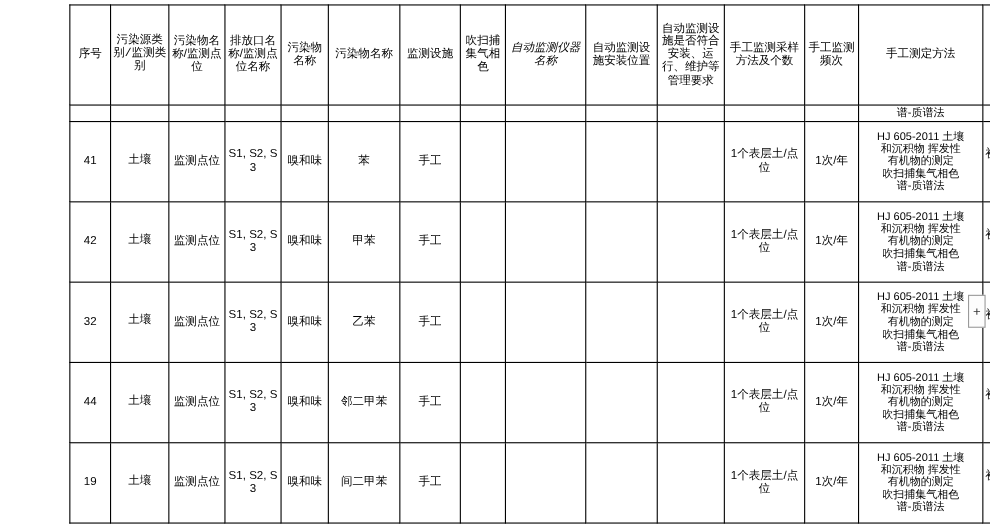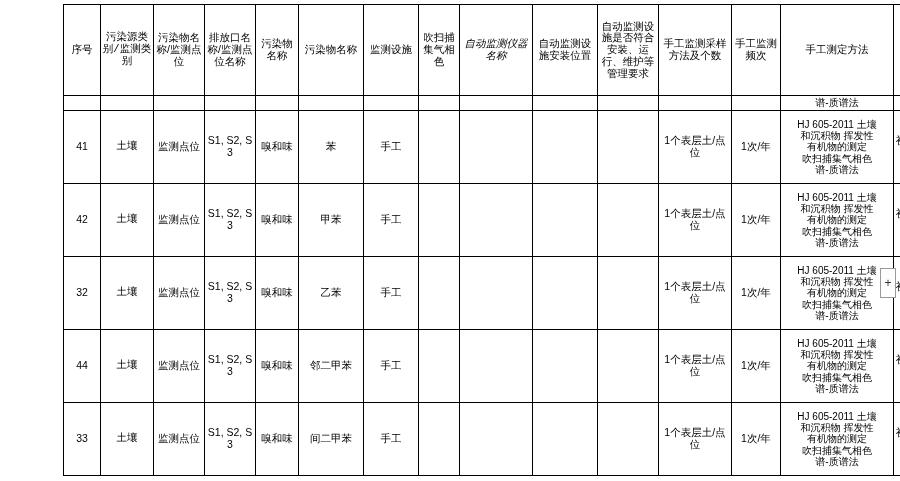--- a/index.html
+++ b/index.html
@@ -231,21 +231,21 @@
             <div>HJ 605-2011 土壤</div>
             <div>和沉积物 挥发性</div>
             <div>有机物的测定</div>
             <div>吹扫捕集气相色</div>
             <div>谱-质谱法</div>
           </td>
         <td class="c-other">初次监测指标</td>
       </tr>
 
       <tr class="data-row">
-        <td class="c-seq">33</td>
+        <td class="c-seq">19</td>
         <td class="c-type">土壤</td>
         <td class="c-outlet">监测点位</td>
         <td class="c-outlet">S1, S2, S3</td>
         <td class="c-content">嗅和味</td>
         <td class="c-pollutant">间二甲苯</td>
         <td class="c-facility">手工</td>
         <td class="c-auto-net"></td>
         <td class="c-auto-instr"></td>
         <td class="c-auto-pos"></td>
         <td class="c-auto-req"></td>

